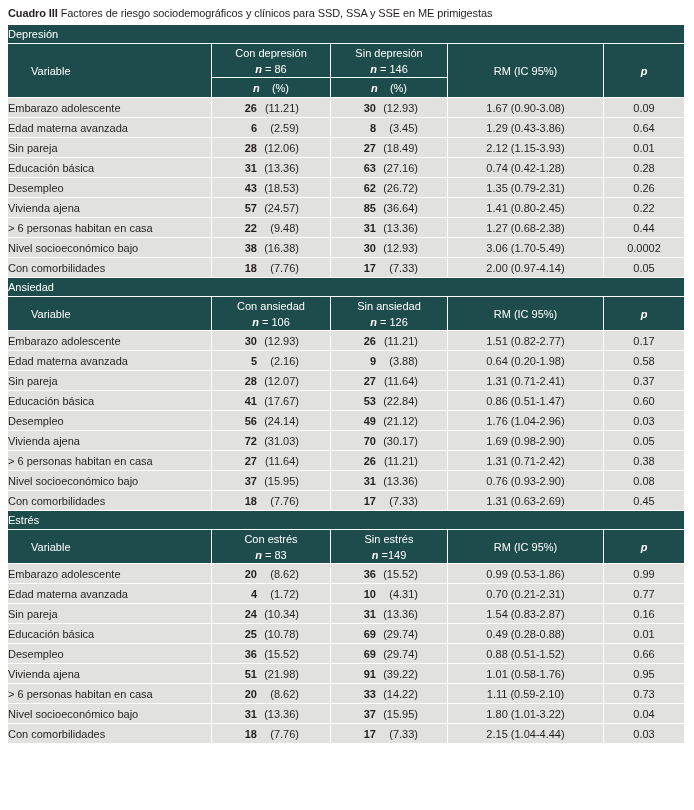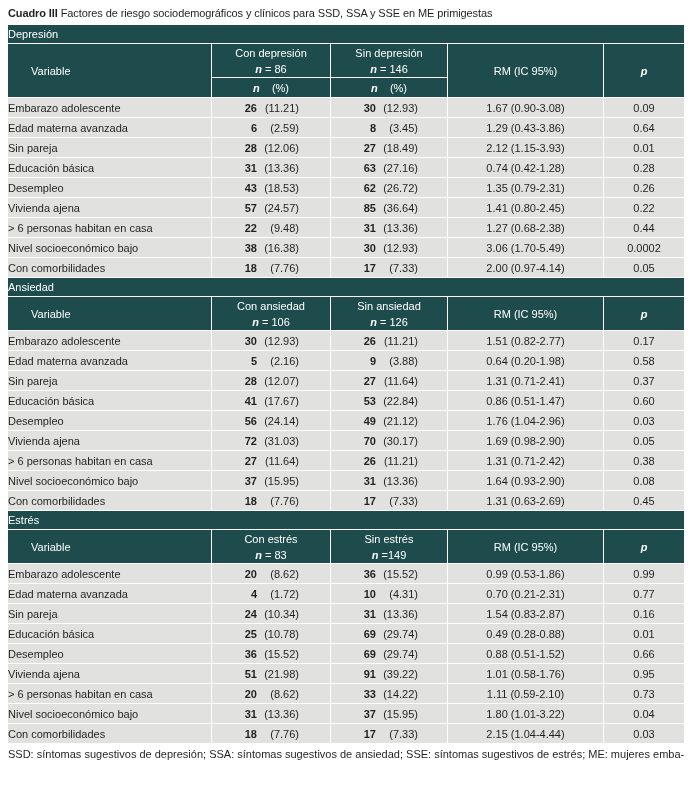--- a/index.html
+++ b/index.html
@@ -208,21 +208,21 @@
           <td class="name">&gt; 6 personas habitan en casa</td>
           <td class="np"><span class="n">27</span><span class="p">(11.64)</span></td>
           <td class="np"><span class="n">26</span><span class="p">(11.21)</span></td>
           <td>1.31 (0.71-2.42)</td>
           <td>0.38</td>
         </tr>
         <tr>
           <td class="name">Nivel socioeconómico bajo</td>
           <td class="np"><span class="n">37</span><span class="p">(15.95)</span></td>
           <td class="np"><span class="n">31</span><span class="p">(13.36)</span></td>
-          <td>1.64 (0.93-2.90)</td>
+          <td>0.76 (0.93-2.90)</td>
           <td>0.08</td>
         </tr>
         <tr>
           <td class="name">Con comorbilidades</td>
           <td class="np"><span class="n">18</span><span class="p">(7.76)</span></td>
           <td class="np"><span class="n">17</span><span class="p">(7.33)</span></td>
           <td>1.31 (0.63-2.69)</td>
           <td>0.45</td>
         </tr>
         <tr>
@@ -302,14 +302,13 @@
           <td class="np"><span class="n">18</span><span class="p">(7.76)</span></td>
           <td class="np"><span class="n">17</span><span class="p">(7.33)</span></td>
           <td>2.15 (1.04-4.44)</td>
           <td>0.03</td>
         </tr>
       </tbody>
   </table>
 </div>
 
 <div class="footer">
-  <div>SSD: síntomas sugestivos de depresión; SSA: síntomas sugestivos de ansiedad; SSE: síntomas sugestivos de estrés; ME: mujeres emba-</div>
 </div>
 
 </body></html>

